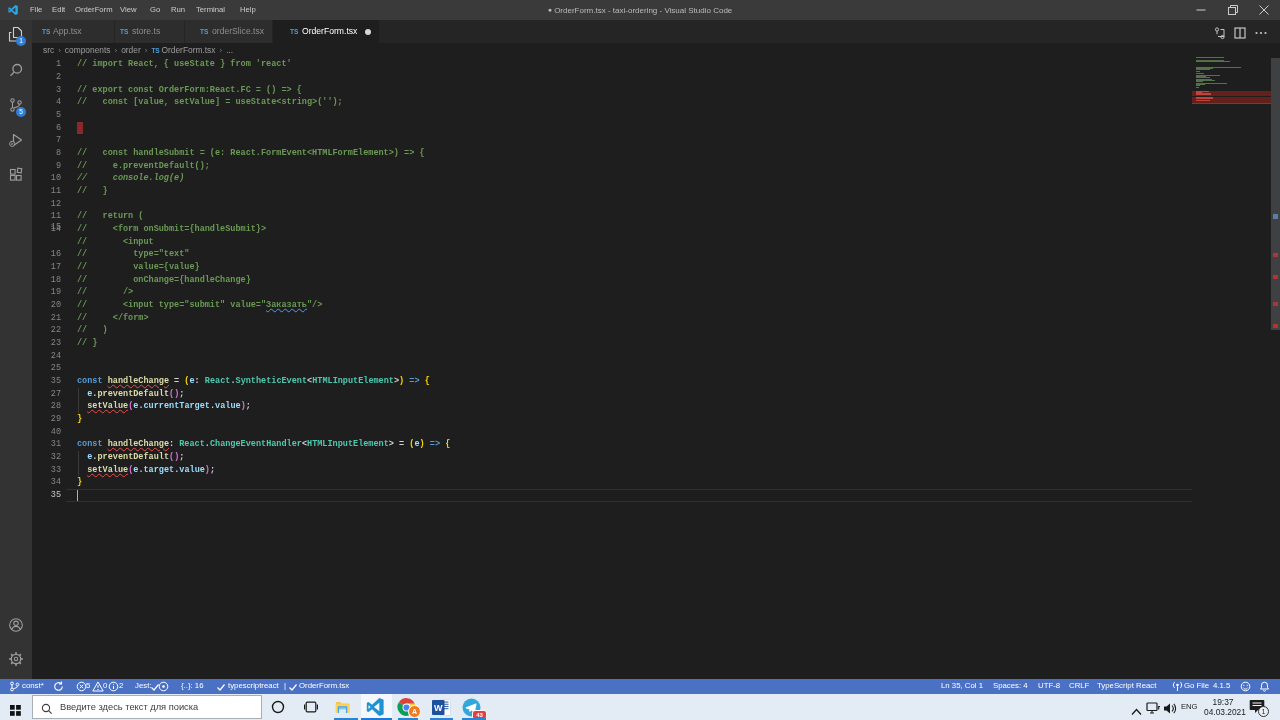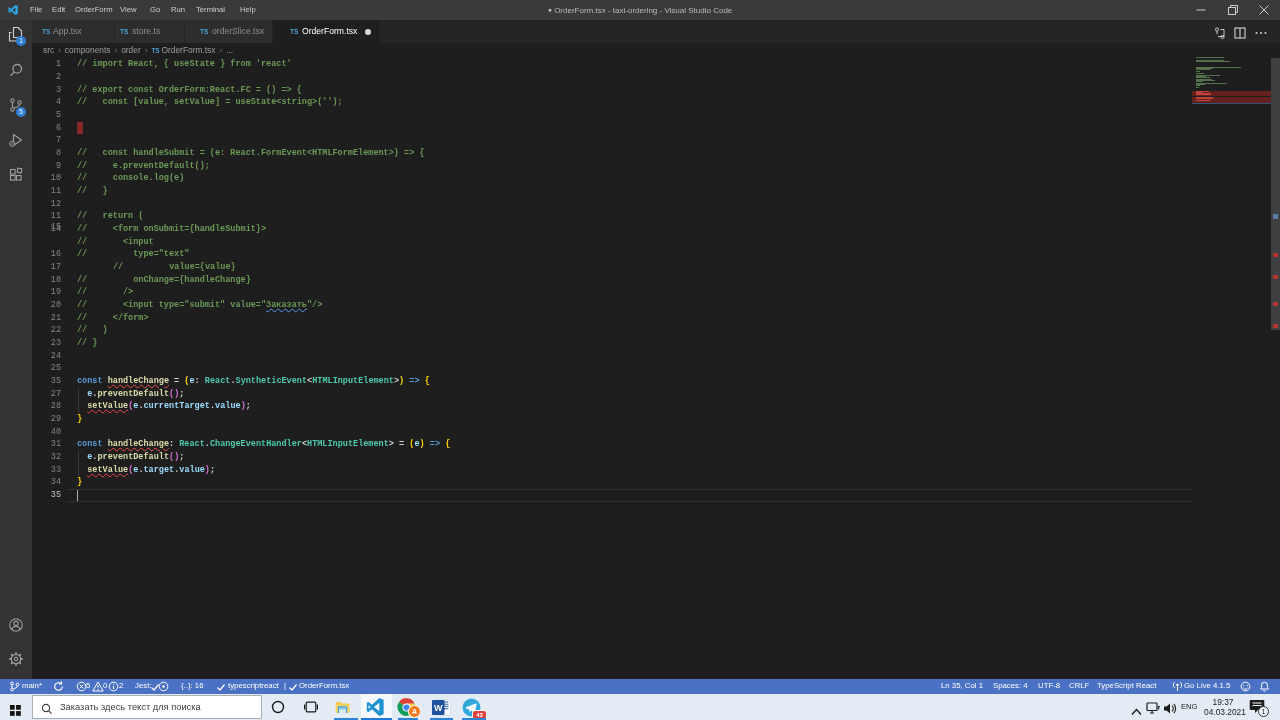--- a/index.html
+++ b/index.html
@@ -135,34 +135,34 @@
     <div class="ln" style="top:96.3px;color:#858585">4</div>
     <div class="cl" style="top:96.3px"><span style="color:#6A9955;">//&nbsp;&nbsp;&nbsp;const&nbsp;[value,&nbsp;setValue]&nbsp;=&nbsp;useState&lt;string&gt;('');</span></div>
     <div class="ln" style="top:109.0px;color:#858585">5</div>
     <div class="ln" style="top:121.6px;color:#858585">6</div>
     <div class="ln" style="top:134.3px;color:#858585">7</div>
     <div class="ln" style="top:147.0px;color:#858585">8</div>
     <div class="cl" style="top:147.0px"><span style="color:#6A9955;">//&nbsp;&nbsp;&nbsp;const&nbsp;handleSubmit&nbsp;=&nbsp;(e:&nbsp;React.FormEvent&lt;HTMLFormElement&gt;)&nbsp;=&gt;&nbsp;{</span></div>
     <div class="ln" style="top:159.6px;color:#858585">9</div>
     <div class="cl" style="top:159.6px"><span style="color:#6A9955;">//&nbsp;&nbsp;&nbsp;&nbsp;&nbsp;e.preventDefault();</span></div>
     <div class="ln" style="top:172.3px;color:#858585">10</div>
-    <div class="cl" style="top:172.3px"><span style="color:#6A9955;">//&nbsp;&nbsp;&nbsp;&nbsp;&nbsp;console.log(e)</span></div>
+    <div class="cl" style="top:172.3px"><span style="color:#6A9955;font-style:italic;">//&nbsp;&nbsp;&nbsp;&nbsp;&nbsp;console.log(e)</span></div>
     <div class="ln" style="top:185.0px;color:#858585">11</div>
     <div class="cl" style="top:185.0px"><span style="color:#6A9955;">//&nbsp;&nbsp;&nbsp;}</span></div>
     <div class="ln" style="top:197.6px;color:#858585">12</div>
     <div class="ln" style="top:210.3px;color:#858585">11</div>
     <div class="cl" style="top:210.3px"><span style="color:#6A9955;">//&nbsp;&nbsp;&nbsp;return&nbsp;(</span></div>
     <div class="ln" style="top:223.0px;color:#858585">14</div>
     <div class="cl" style="top:223.0px"><span style="color:#6A9955;">//&nbsp;&nbsp;&nbsp;&nbsp;&nbsp;&lt;form&nbsp;onSubmit={handleSubmit}&gt;</span></div>
     <div class="ln" style="top:221px;color:#858585">15</div>
     <div class="cl" style="top:235.6px"><span style="color:#6A9955;">//&nbsp;&nbsp;&nbsp;&nbsp;&nbsp;&nbsp;&nbsp;&lt;input</span></div>
     <div class="ln" style="top:248.3px;color:#858585">16</div>
     <div class="cl" style="top:248.3px"><span style="color:#6A9955;">//&nbsp;&nbsp;&nbsp;&nbsp;&nbsp;&nbsp;&nbsp;&nbsp;&nbsp;type="text"</span></div>
     <div class="ln" style="top:261.0px;color:#858585">17</div>
-    <div class="cl" style="top:261.0px"><span style="color:#6A9955;margin-left:36px;">//&nbsp;&nbsp;&nbsp;&nbsp;&nbsp;&nbsp;&nbsp;&nbsp;&nbsp;value={value}</span></div>
+    <div class="cl" style="top:261.0px"><span style="color:#6A9955;">//&nbsp;&nbsp;&nbsp;&nbsp;&nbsp;&nbsp;&nbsp;&nbsp;&nbsp;value={value}</span></div>
     <div class="ln" style="top:273.6px;color:#858585">18</div>
     <div class="cl" style="top:273.6px"><span style="color:#6A9955;">//&nbsp;&nbsp;&nbsp;&nbsp;&nbsp;&nbsp;&nbsp;&nbsp;&nbsp;onChange={handleChange}</span></div>
     <div class="ln" style="top:286.3px;color:#858585">19</div>
     <div class="cl" style="top:286.3px"><span style="color:#6A9955;">//&nbsp;&nbsp;&nbsp;&nbsp;&nbsp;&nbsp;&nbsp;/&gt;</span></div>
     <div class="ln" style="top:299.0px;color:#858585">20</div>
     <div class="cl" style="top:299.0px"><span style="color:#6A9955;">//&nbsp;&nbsp;&nbsp;&nbsp;&nbsp;&nbsp;&nbsp;&lt;input&nbsp;type="submit"&nbsp;value="</span><span style="color:#6A9955;text-decoration:underline wavy #4f9cf5;text-decoration-thickness:1px;text-underline-offset:1px;">Заказать</span><span style="color:#6A9955;">"/&gt;</span></div>
     <div class="ln" style="top:311.6px;color:#858585">21</div>
     <div class="cl" style="top:311.6px"><span style="color:#6A9955;">//&nbsp;&nbsp;&nbsp;&nbsp;&nbsp;&lt;/form&gt;</span></div>
     <div class="ln" style="top:324.3px;color:#858585">22</div>
     <div class="cl" style="top:324.3px"><span style="color:#6A9955;">//&nbsp;&nbsp;&nbsp;)</span></div>
@@ -221,21 +221,21 @@
     <div style="position:absolute;left:1272.5px;top:302px;width:5px;height:4px;background:#b43430"></div>
     <div style="position:absolute;left:1272.5px;top:324px;width:5px;height:4px;background:#b43430"></div>
 </div>
 <div id="statusbar">
     <div style="position:absolute;left:9px;top:2px"><svg width="11" height="11" viewBox="0 0 11 11" style="">
         <circle cx="3" cy="2.5" r="1.4" fill="none" stroke="#ffffff" stroke-width="1"></circle>
         <circle cx="3" cy="8.5" r="1.4" fill="none" stroke="#ffffff" stroke-width="1"></circle>
         <circle cx="8.5" cy="3.5" r="1.4" fill="none" stroke="#ffffff" stroke-width="1"></circle>
         <path d="M3 4v3M8.5 5c0 2-2.5 2.2-4 2.6" fill="none" stroke="#ffffff" stroke-width="1"></path>
       </svg></div>
-    <span style="position:absolute;left:22px;top:0;line-height:14.5px">main*</span>
+    <span style="position:absolute;left:22px;top:0;line-height:14.5px">const*</span>
     <div style="position:absolute;left:53px;top:2px"><svg width="11" height="11" viewBox="0 0 11 11" style="">
         <path d="M9.3 5.5a3.8 3.8 0 1 1-1.2-2.8" fill="none" stroke="#ffffff" stroke-width="1.1"></path>
         <path d="M8.5 0.5v2.5H6" fill="none" stroke="#ffffff" stroke-width="1.1"></path>
       </svg></div>
     <div style="position:absolute;left:76px;top:2px"><svg width="11" height="11" viewBox="0 0 11 11" style="">
         <circle cx="5.5" cy="5.5" r="4.3" fill="none" stroke="#ffffff" stroke-width="1"></circle>
         <path d="M3.8 3.8l3.4 3.4M7.2 3.8L3.8 7.2" stroke="#ffffff" stroke-width="1"></path>
       </svg></div>
     <span style="position:absolute;left:86px;top:0;line-height:14.5px">5</span>
     <div style="position:absolute;left:92px;top:2px"><svg width="12" height="11" viewBox="0 0 12 11" style="">
@@ -270,21 +270,21 @@
     <span style="position:absolute;left:299px;top:0;line-height:14.5px">OrderForm.tsx</span>
     <span style="position:absolute;left:941px;top:0;line-height:14.5px">Ln 35, Col 1</span>
     <span style="position:absolute;left:993px;top:0;line-height:14.5px">Spaces: 4</span>
     <span style="position:absolute;left:1038px;top:0;line-height:14.5px">UTF-8</span>
     <span style="position:absolute;left:1069px;top:0;line-height:14.5px">CRLF</span>
     <span style="position:absolute;left:1097px;top:0;line-height:14.5px">TypeScript React</span>
     <div style="position:absolute;left:1172px;top:2px"><svg width="11" height="11" viewBox="0 0 11 11" style="">
         <circle cx="5.5" cy="4" r="1.3" fill="#ffffff"></circle>
         <path d="M2.6 6.9a4 4 0 0 1 0-5.8M8.4 1.1a4 4 0 0 1 0 5.8M5.5 5.5v4.5" fill="none" stroke="#ffffff" stroke-width="1"></path>
       </svg></div>
-    <span style="position:absolute;left:1184px;top:0;line-height:14.5px">Go Live</span>
+    <span style="position:absolute;left:1184px;top:0;line-height:14.5px">Go File</span>
     <span style="position:absolute;left:1213px;top:0;line-height:14.5px">4.1.5</span>
     <div style="position:absolute;left:1240px;top:2px"><svg width="11" height="11" viewBox="0 0 11 11" style="">
         <circle cx="5.5" cy="5.5" r="4.3" fill="none" stroke="#ffffff" stroke-width="1"></circle>
         <circle cx="3.8" cy="4.3" r=".6" fill="#ffffff"></circle>
         <circle cx="7.2" cy="4.3" r=".6" fill="#ffffff"></circle>
         <path d="M3.3 6.7c.6 1 1.4 1.4 2.2 1.4s1.6-.4 2.2-1.4" fill="none" stroke="#ffffff" stroke-width="1"></path>
       </svg></div>
     <div style="position:absolute;left:1259px;top:2px"><svg width="11" height="11" viewBox="0 0 11 11" style="">
         <path d="M5.5 1.2a3 3 0 0 1 3 3v2.3l1 1.5H1.5l1-1.5V4.2a3 3 0 0 1 3-3z" fill="none" stroke="#ffffff" stroke-width="1"></path>
         <path d="M4.5 9.3a1 1 0 0 0 2 0" fill="none" stroke="#ffffff" stroke-width="1"></path>
@@ -295,21 +295,21 @@
         <rect x="0" y="0" width="4.7" height="4.7" fill="#111"></rect>
         <rect x="6.1" y="0" width="4.7" height="4.7" fill="#111"></rect>
         <rect x="0" y="6.1" width="4.7" height="4.7" fill="#111"></rect>
         <rect x="6.1" y="6.1" width="4.7" height="4.7" fill="#111"></rect>
       </svg></div>
     <div style="position:absolute;left:32px;top:1px;width:230px;height:24px;background:#ffffff;border:1px solid #a7aeb5;box-sizing:border-box"></div>
     <div style="position:absolute;left:41px;top:7px"><svg width="12" height="12" viewBox="0 0 12 12" style="">
         <circle cx="5" cy="5" r="3.6" fill="none" stroke="#3c3c3c" stroke-width="1.1"></circle>
         <path d="M7.6 7.6l3 3" stroke="#3c3c3c" stroke-width="1.1"></path>
       </svg></div>
-    <div style="position:absolute;left:60px;top:1px;height:24px;line-height:24px;font-size:9.3px;color:#3c3c3c;font-family:'Liberation Sans',sans-serif">Заказать здесь текст для поиска</div>
+    <div style="position:absolute;left:60px;top:1px;height:24px;line-height:24px;font-size:9.3px;color:#3c3c3c;font-family:'Liberation Sans',sans-serif">Введите здесь текст для поиска</div>
     <div style="position:absolute;left:271px;top:6px"><svg width="14" height="14" viewBox="0 0 14 14" style="">
         <circle cx="7" cy="7" r="5.5" fill="none" stroke="#1a1a1a" stroke-width="1.4"></circle>
       </svg></div>
     <div style="position:absolute;left:304px;top:6px"><svg width="14" height="14" viewBox="0 0 14 14" style="">
         <rect x="2.2" y="2.2" width="9.6" height="9.6" rx="1" fill="none" stroke="#1a1a1a" stroke-width="1.2"></rect>
         <path d="M0.6 4.5v5M13.4 4.5v5" stroke="#1a1a1a" stroke-width="1.2"></path>
       </svg></div>
     <div style="position:absolute;left:361px;top:0;width:31px;height:26px;background:#f4f8fc"></div>
     <div style="position:absolute;left:335px;top:6px"><svg width="15" height="13" viewBox="0 0 15 13" style="">
         <path d="M0.8 2a1 1 0 0 1 1-1h3.6l1.2 1.6h6.8a1 1 0 0 1 1 1V11a1 1 0 0 1-1 1H1.8a1 1 0 0 1-1-1z" fill="#f5c64a"></path>

